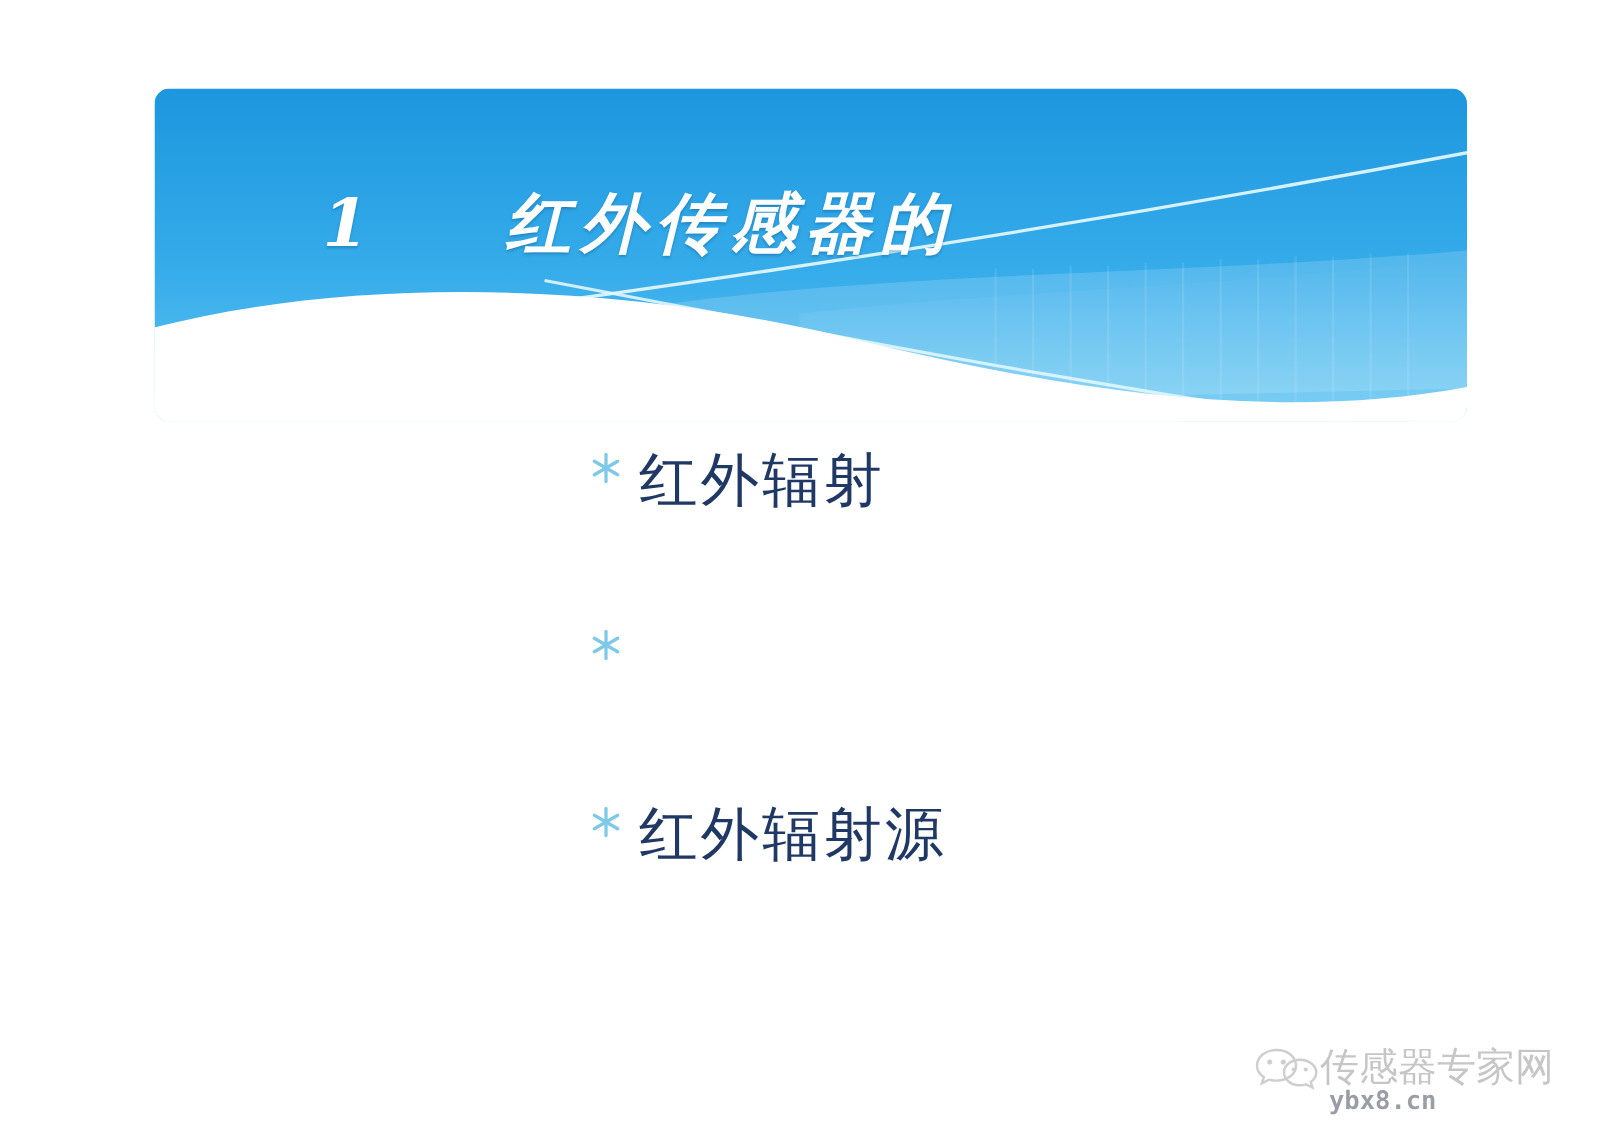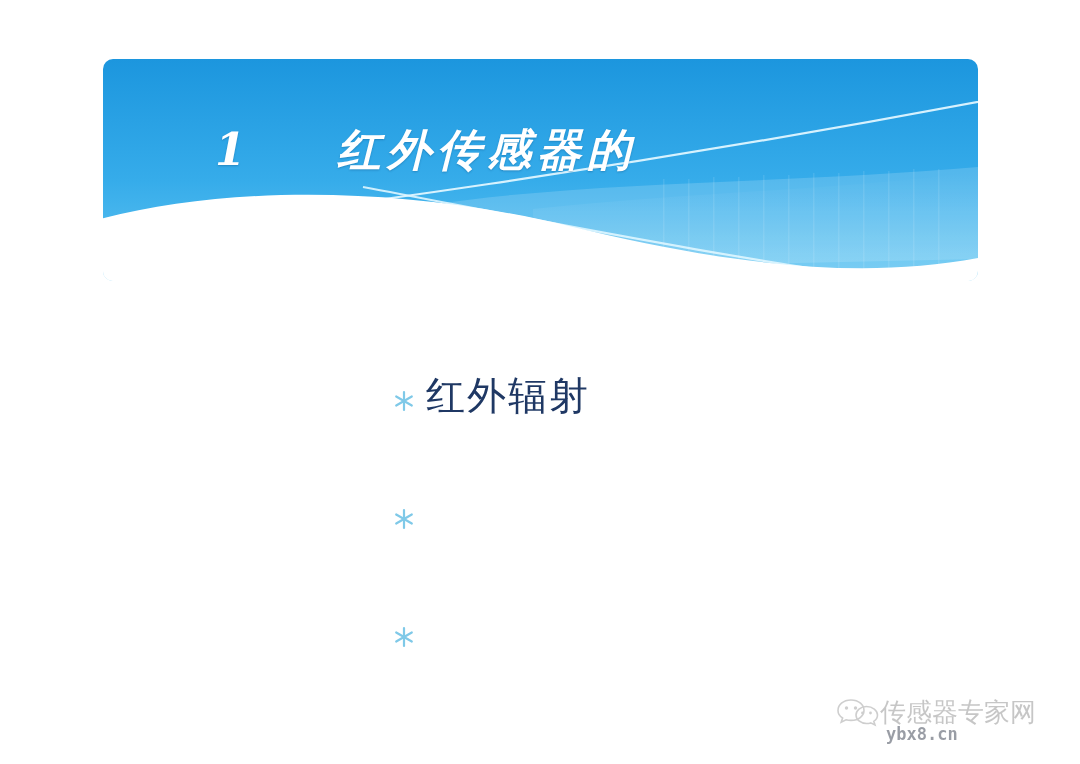--- a/index.html
+++ b/index.html
@@ -59,21 +59,21 @@
 
   
   #bullets {
     position: absolute;
     left: 392px;
     top: 300px;
     width: 560px;
   }
   .bullet-row {
     display: flex;
-    align-items: flex-end;
+    align-items: flex-start;
     height: 118px;
   }
   .bullet-mark {
     width: 34px;
     flex: 0 0 34px;
     color: #7FC9E8;
     font-size: 30px;
     line-height: 1;
     text-align: left;
     font-family: "DejaVu Sans", sans-serif;
@@ -214,20 +214,21 @@
     <div class="bullet-row">
       <span class="bullet-mark">
         <svg width="24" height="24" viewBox="0 0 24 24" aria-hidden="true">
           <g stroke="#7FC9E8" stroke-width="2.2" stroke-linecap="round">
             <line x1="12" y1="3" x2="12" y2="21"></line>
             <line x1="4.2" y1="7.5" x2="19.8" y2="16.5"></line>
             <line x1="4.2" y1="16.5" x2="19.8" y2="7.5"></line>
           </g>
         </svg>
       </span>
+      <span class="bullet-label">红外辐射源</span>
     </div>
 
   </div>
 
   <div id="watermark">
     <div id="wm-row">
       <span id="wm-logo">
         <svg width="44" height="34" viewBox="0 0 44 34" aria-hidden="true">
           <g fill="none" stroke="#8c8c8c" stroke-width="1.6">
             <path d="M15 5 C 7 5 2 10 2 15.5 C 2 18.6 3.8 21.3 6.6 23

